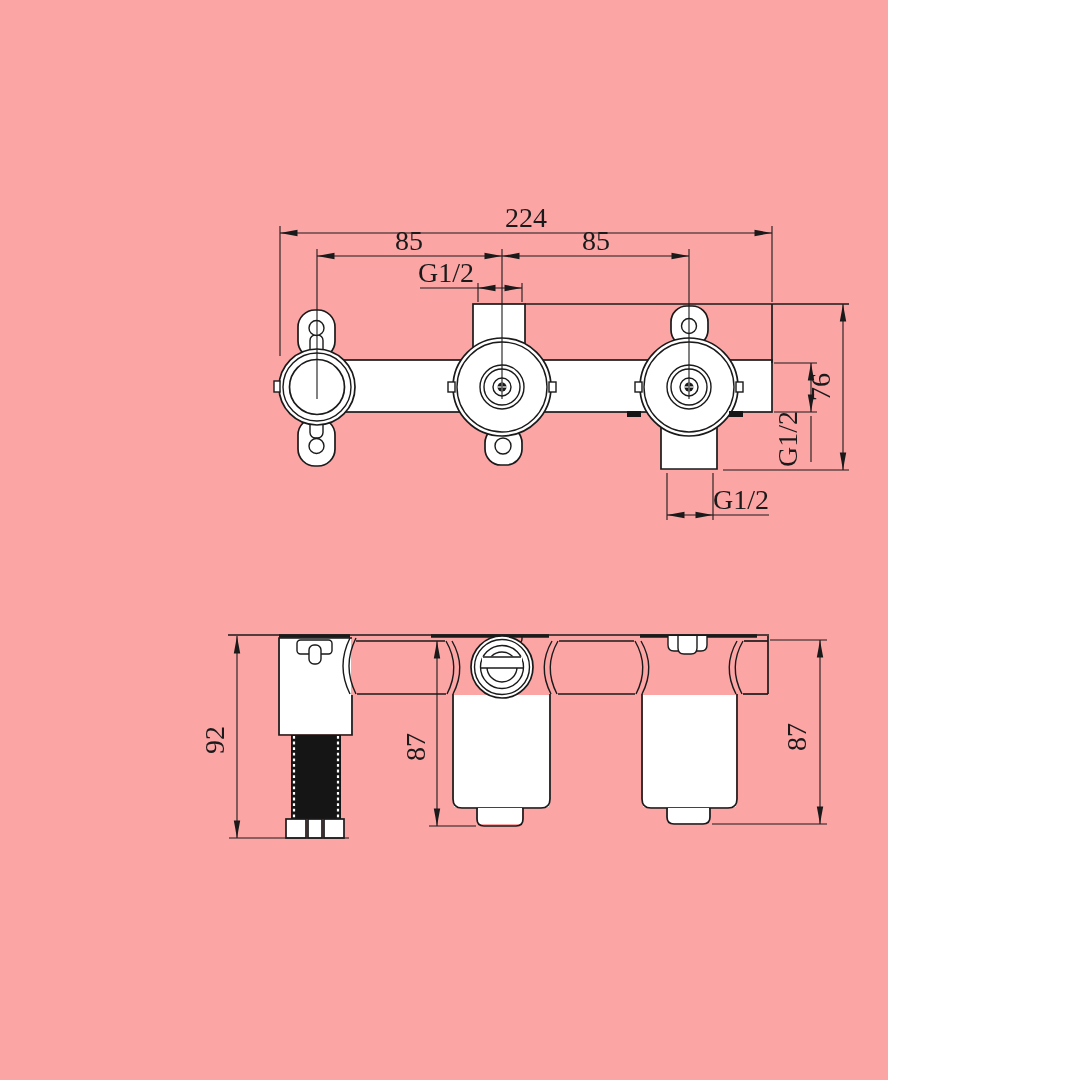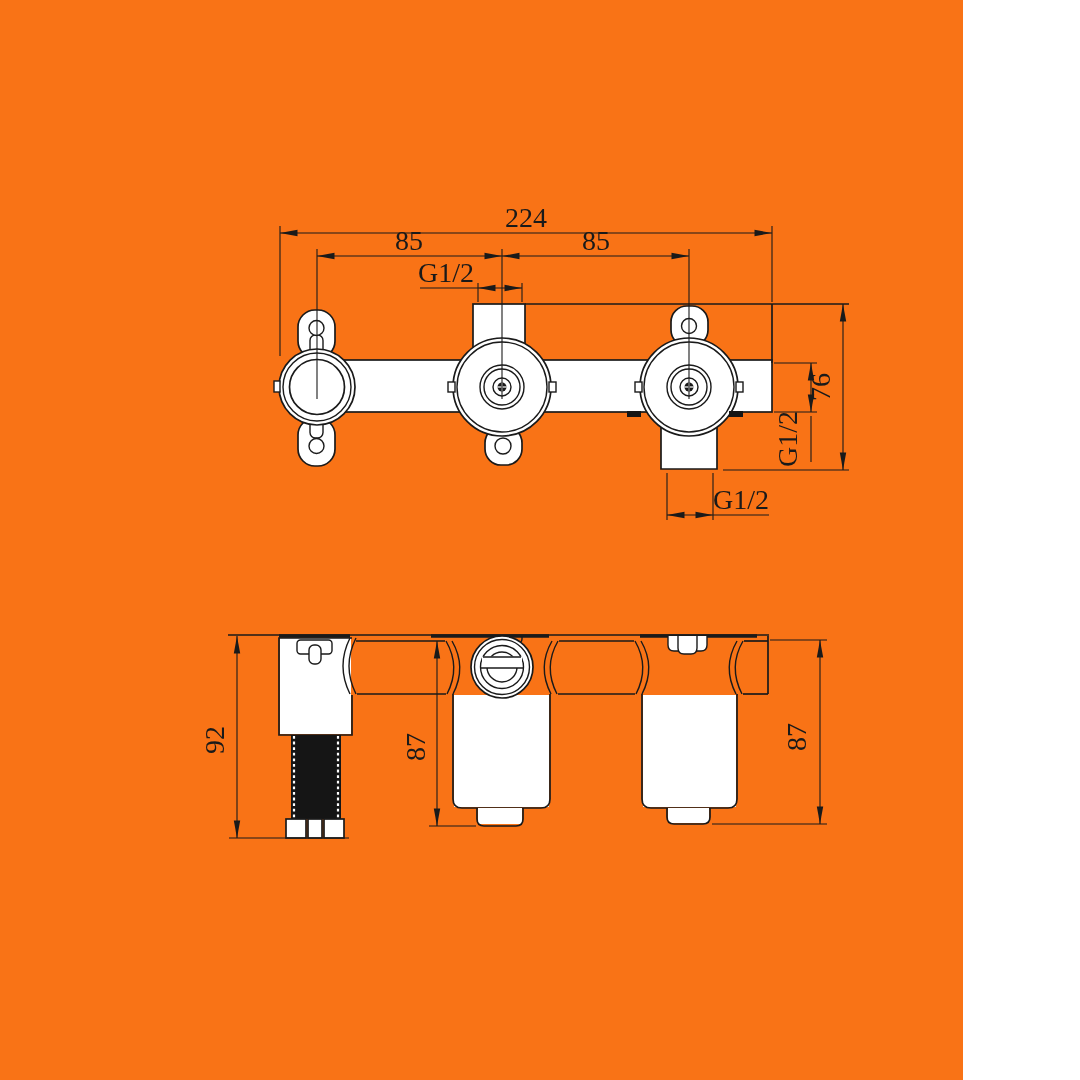--- a/index.html
+++ b/index.html
@@ -4,24 +4,24 @@
 <style>
   html, body {
     margin: 0;
     padding: 0;
     width: 1080px;
     height: 1080px;
     background: #ffffff;
     font-family: "Liberation Serif", serif;
   }
   #stage {
-    width: 963px;
+    width: 888px;
     height: 1080px;
     position: relative;
-    background: #f97316;
+    background: #fca5a5;
   }
   svg { display: block; }
   .ol   { stroke: #1a1a1a; stroke-width: 1.7; fill: none; }
   .olf  { stroke: #1a1a1a; stroke-width: 1.7; fill: #ffffff; }
   .in1  { stroke: #1a1a1a; stroke-width: 1.4; fill: none; }
   .in1f { stroke: #1a1a1a; stroke-width: 1.4; fill: #ffffff; }
   .thin { stroke: #1a1a1a; stroke-width: 1.1; fill: none; }
   .wall { stroke: #1a1a1a; stroke-width: 1.4; fill: none; }
   .wallthick { stroke: #1a1a1a; stroke-width: 3.6; fill: none; }
   .erase { fill: #ffffff; stroke: none; }

